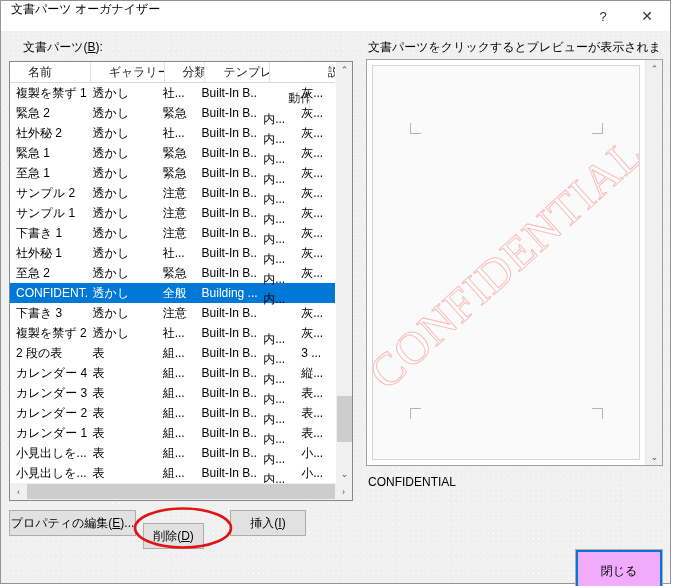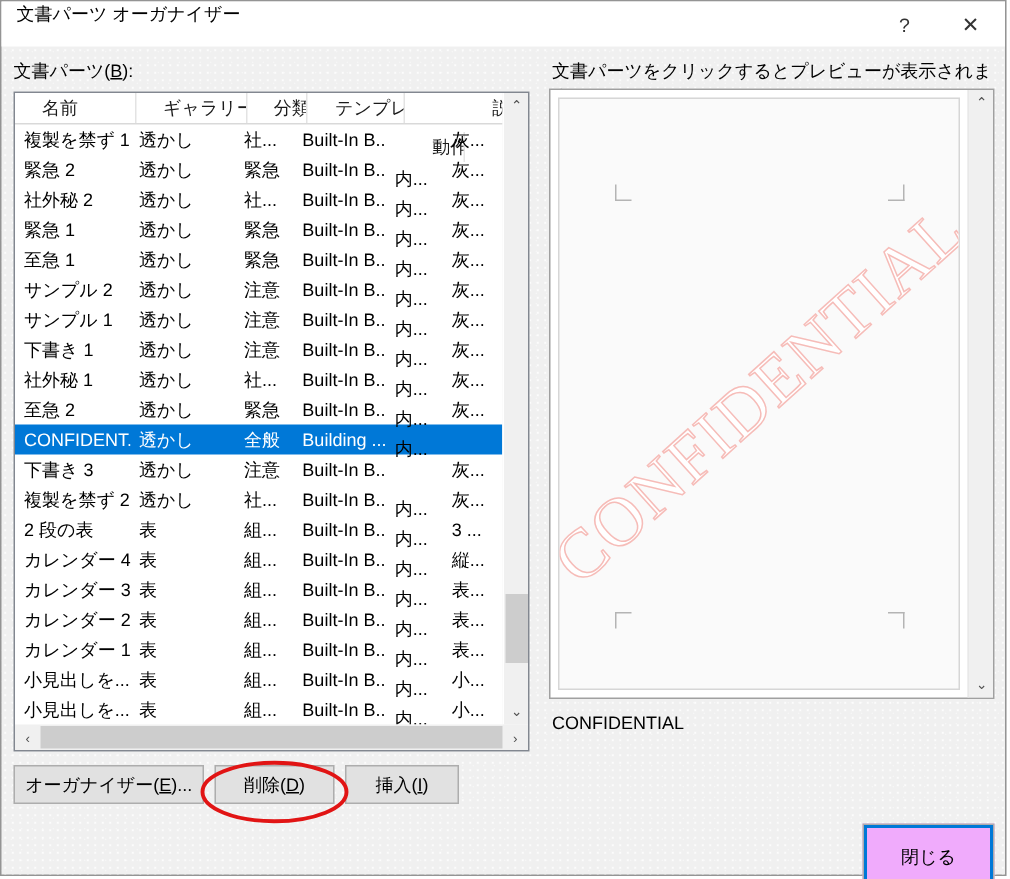--- a/index.html
+++ b/index.html
@@ -69,21 +69,21 @@
     font-size: 13px;
     color: #333;
     cursor: default;
   }
   #help-btn  { right: 46px; }
   #close-btn { right: 2px; font-size: 14px; }
 
   
   #list-label {
     position: absolute;
-    left: 8px; top: 38px;
+    left: 22px; top: 38px;
     font-size: 12px;
     z-index: 1;
   }
   .akey { text-decoration: underline; }
 
   
   #listview {
     position: absolute;
     left: 8px; top: 60px;
     width: 344px;
@@ -216,21 +216,21 @@
     color: #000;
     box-sizing: border-box;
     display: flex;
     align-items: center;
     justify-content: center;
     cursor: default;
     z-index: 1;
     white-space: nowrap;
   }
   #btn-edit   { left: 8px;   top: 509px; width: 127px; height: 26px; }
-  #btn-delete { left: 142px; top: 509px; width: 80px;  height: 26px; }
+  #btn-delete { left: 142px; top: 522px; width: 61px;  height: 26px; }
   #btn-insert { left: 229px; top: 509px; width: 76px;  height: 26px; }
 
   
   #annot-ellipse {
     position: absolute;
     left: 131px; top: 505px;
     width: 102px; height: 44px;
     z-index: 5;
     pointer-events: none;
   }
@@ -519,21 +519,21 @@
     </div>
 
     <div id="list-hscroll">
       <div class="hsb-arrow" id="lh-left">‹</div>
       <div id="lh-thumb"></div>
       <div class="hsb-arrow" id="lh-right">›</div>
     </div>
   </div>
 
   <div class="btn" id="btn-edit">
-      <span>オーガナイザー(</span>
+      <span>プロパティの編集(</span>
       <span class="akey">E</span>
       <span>)...</span>
     </div>
 
   <div class="btn" id="btn-delete">
       <span>削除(</span>
       <span class="akey">D</span>
       <span>)</span>
     </div>
 

